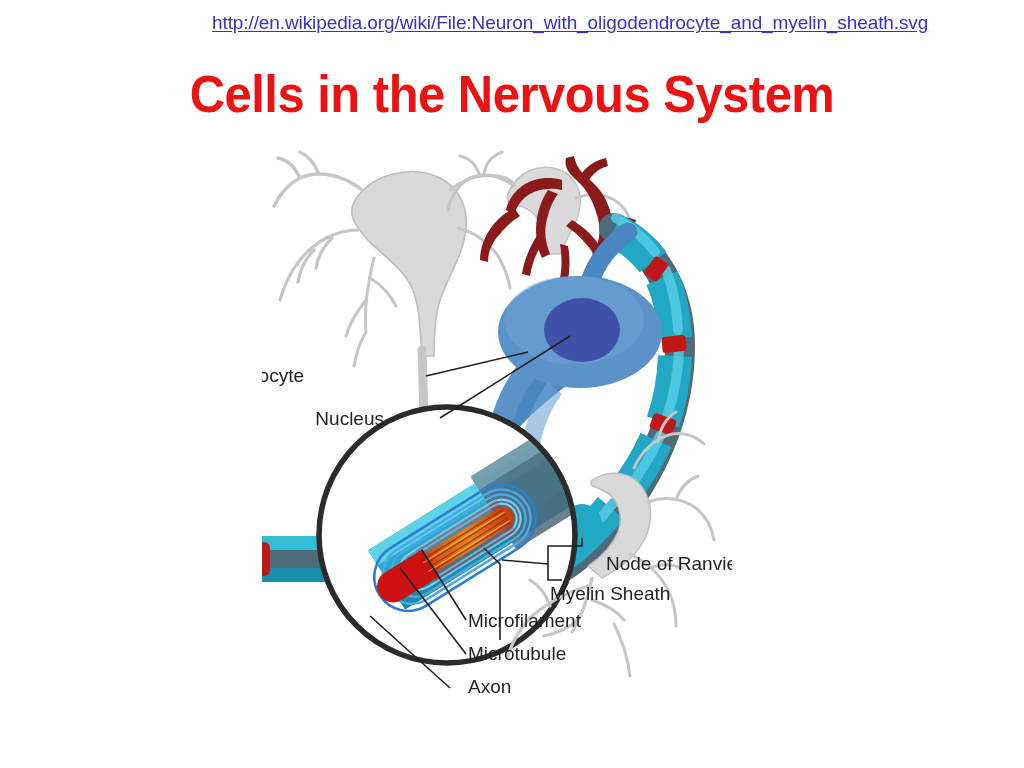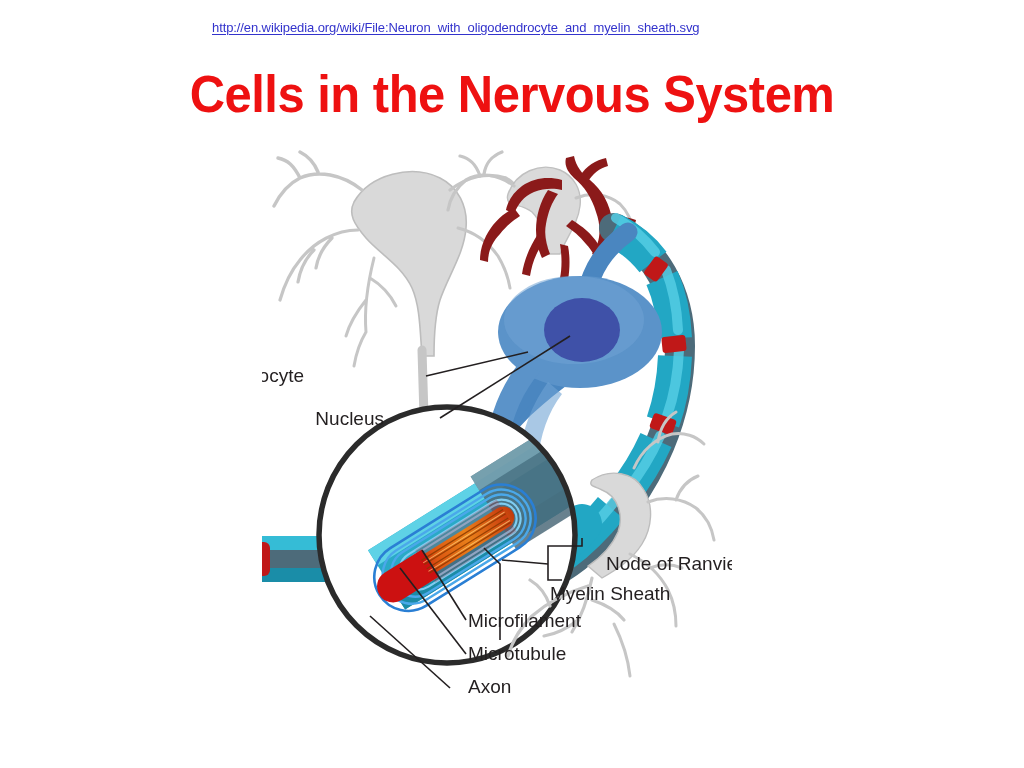--- a/index.html
+++ b/index.html
@@ -12,22 +12,22 @@
     height: 768px;
     position: relative;
     overflow: hidden;
     font-family: "Liberation Sans", sans-serif;
   }
 
   
   #source-url-line {
     position: absolute;
     left: 212px;
-    top: 20px;
-    font-size: 13px;
+    top: 12px;
+    font-size: 19px;
     letter-spacing: -0.1px;
     white-space: nowrap;
   }
   #source-url-link {
     color: #3333cc;
     text-decoration: underline;
     text-underline-offset: 2px;
   }
 
   

